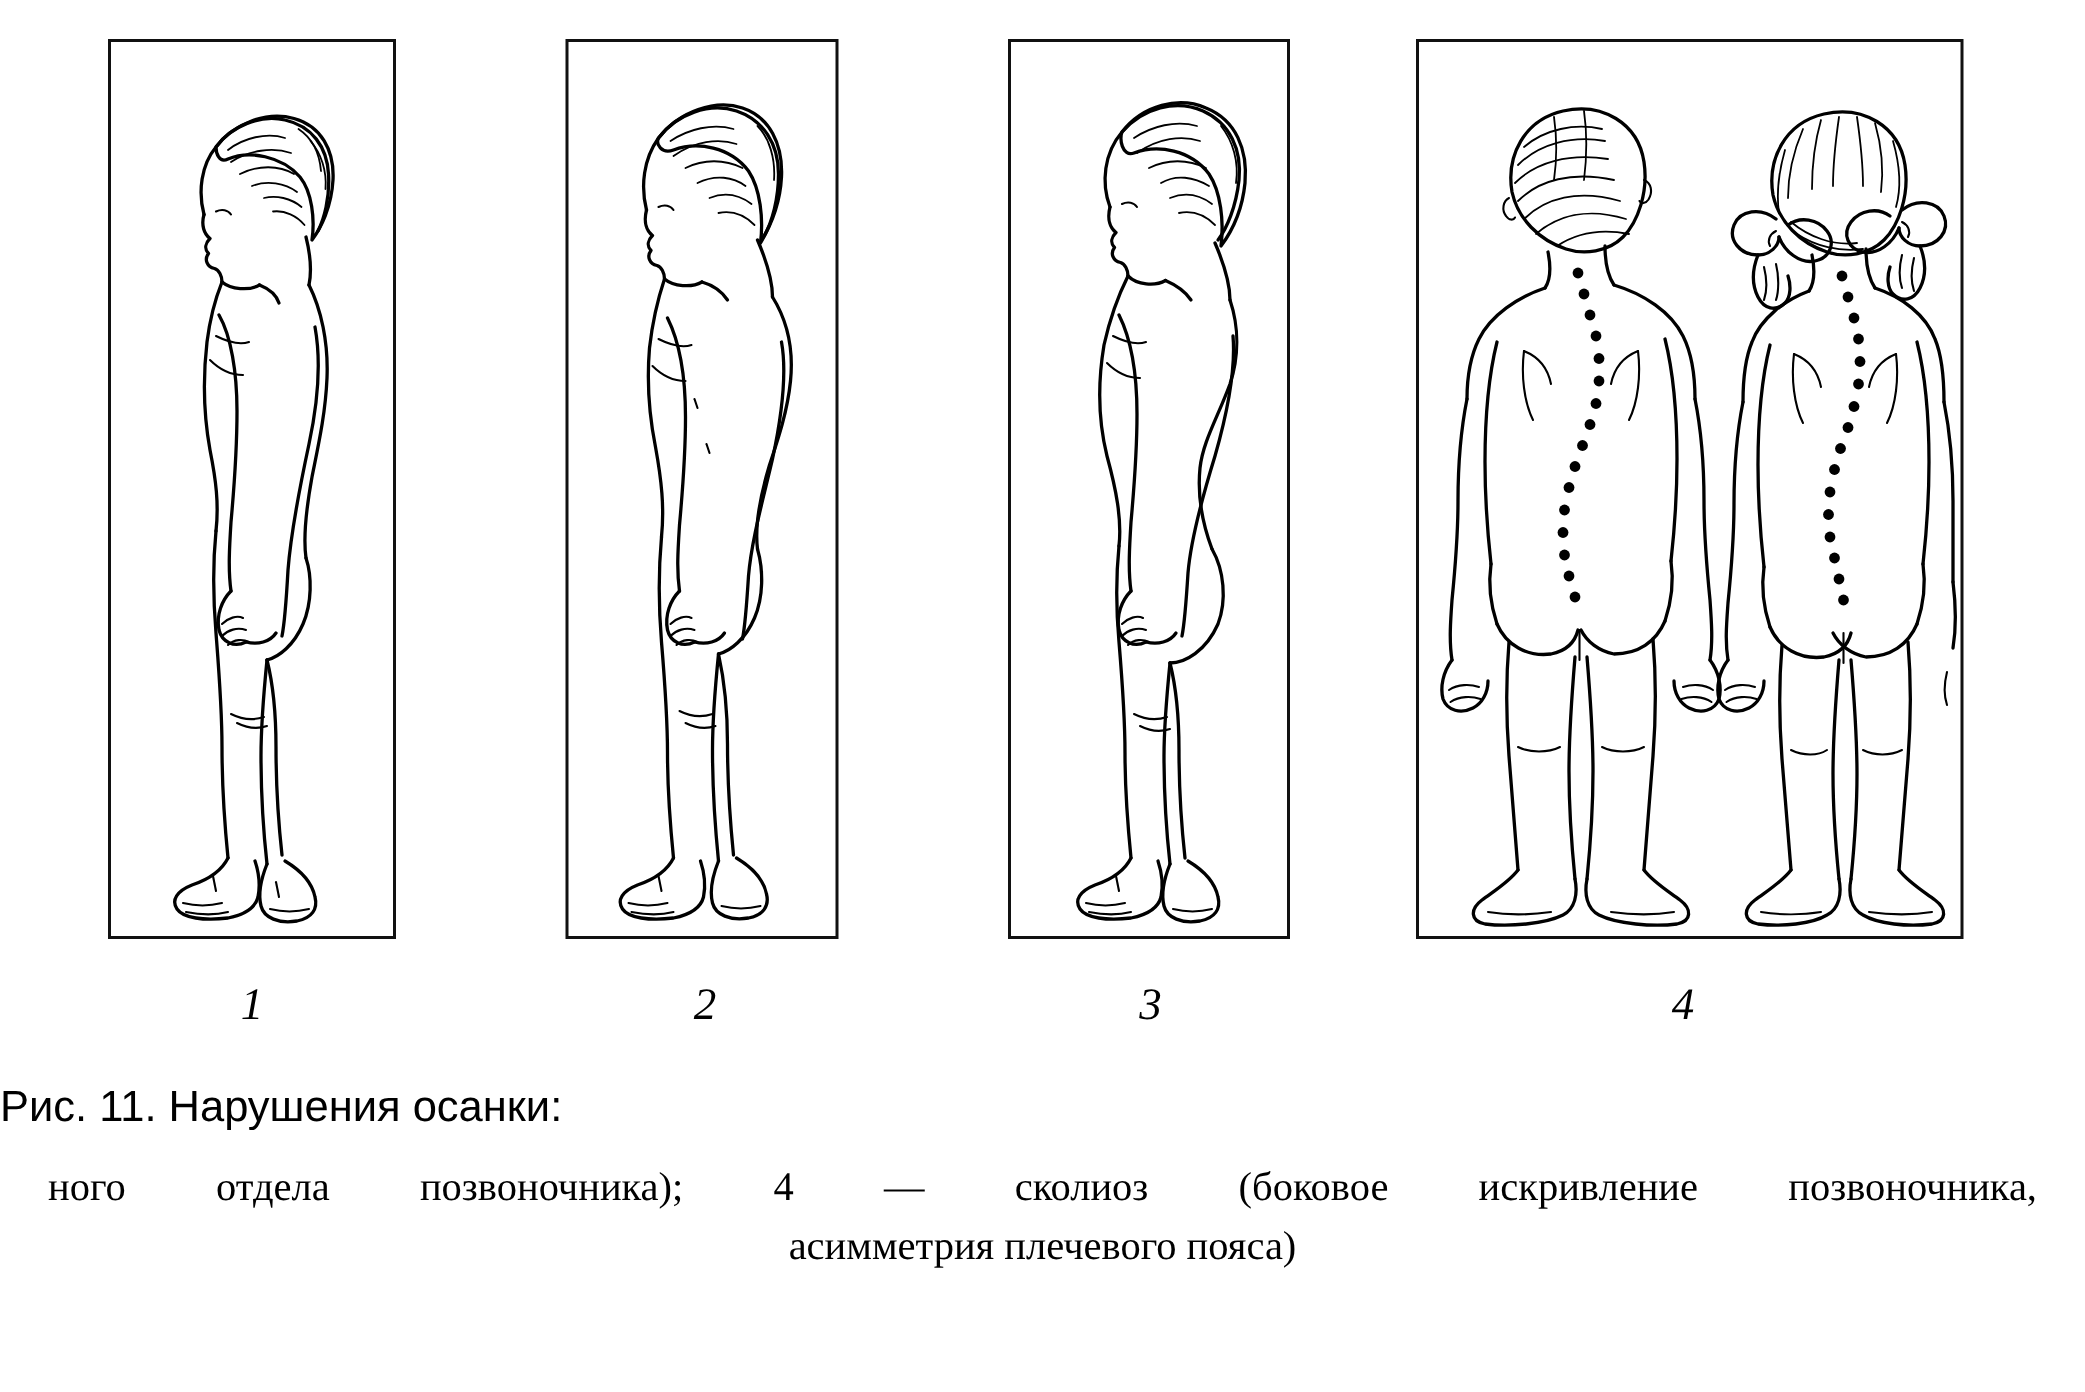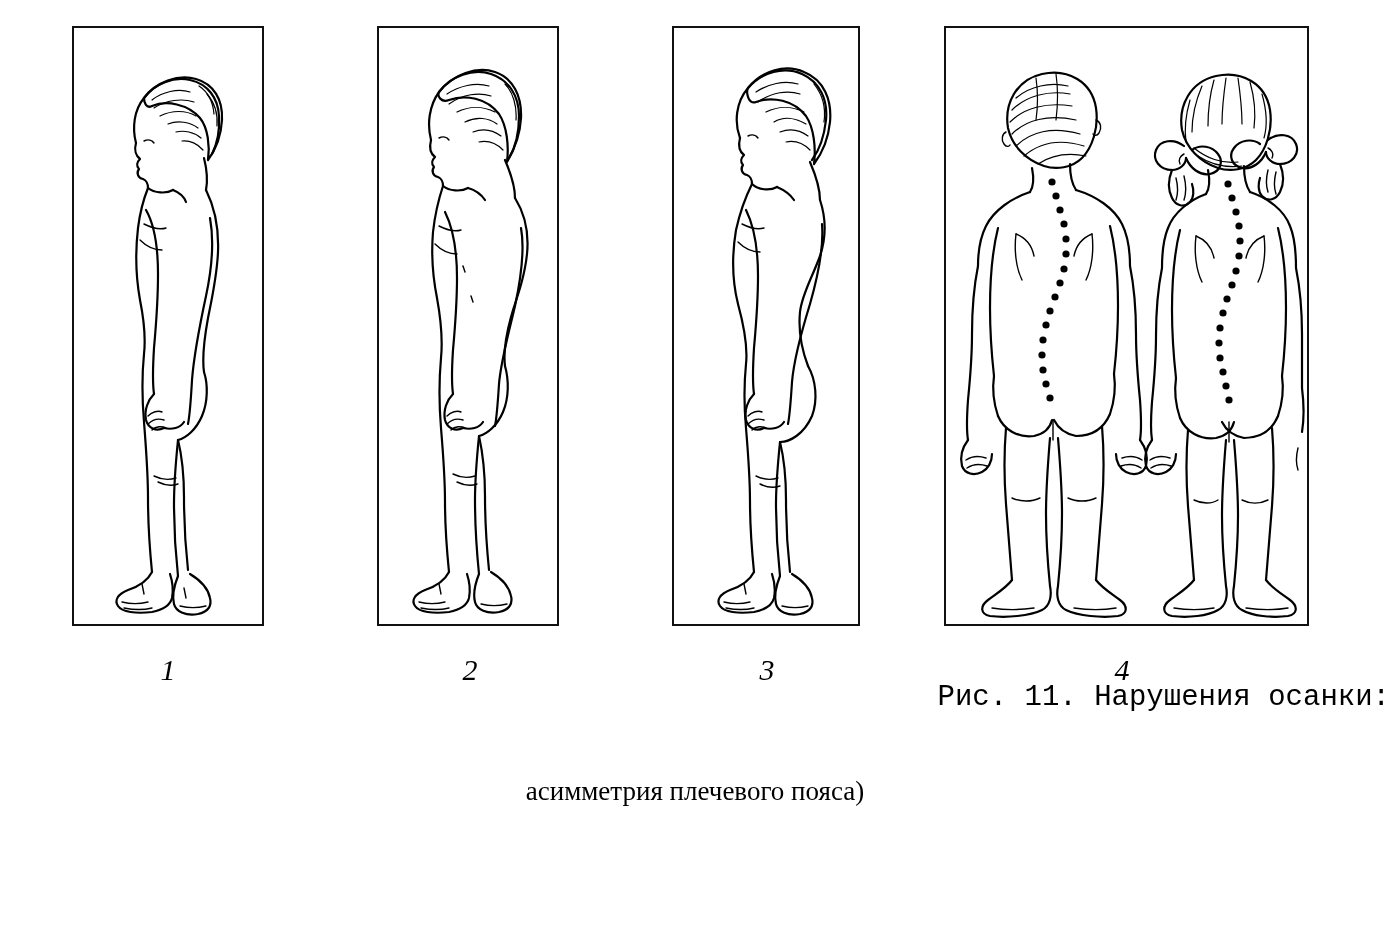--- a/index.html
+++ b/index.html
@@ -52,26 +52,26 @@
     width: 40px;
   }
   .lab-1 { left: 148px; top: 655px; }
   .lab-2 { left: 450px; top: 655px; }
   .lab-3 { left: 747px; top: 655px; }
   .lab-4 { left: 1102px; top: 655px; }
 
   .caption-title {
     position: absolute;
     left: 0;
-    top: 680px;
+    top: 720px;
     width: 1390px;
-    text-align: right;
+    text-align: left;
     font-size: 29px;
     line-height: 36px;
-    font-family: Liberation Mono, monospace;
+    font-family: Liberation Sans, sans-serif;
   }
   .caption-body {
     position: absolute;
     left: 18px;
     top: 772px;
     width: 1354px;
     text-align: center;
     font-size: 27px;
     line-height: 39px;
     font-family: "Liberation Serif", serif;
@@ -430,16 +430,17 @@
   </div>
 
   <div class="panel-label lab-1">1</div>
   <div class="panel-label lab-2">2</div>
   <div class="panel-label lab-3">3</div>
   <div class="panel-label lab-4">4</div>
 
   <div class="caption-title">Рис. 11. Нарушения осанки:</div>
 
   <div class="caption-body">
+    <span class="ln l2">ного отдела позвоночника); 4 — сколиоз (боковое искривление позвоночника,</span>
     <span class="ln l3">асимметрия плечевого пояса)</span>
   </div>
 
 </div>
 
 </body></html>

